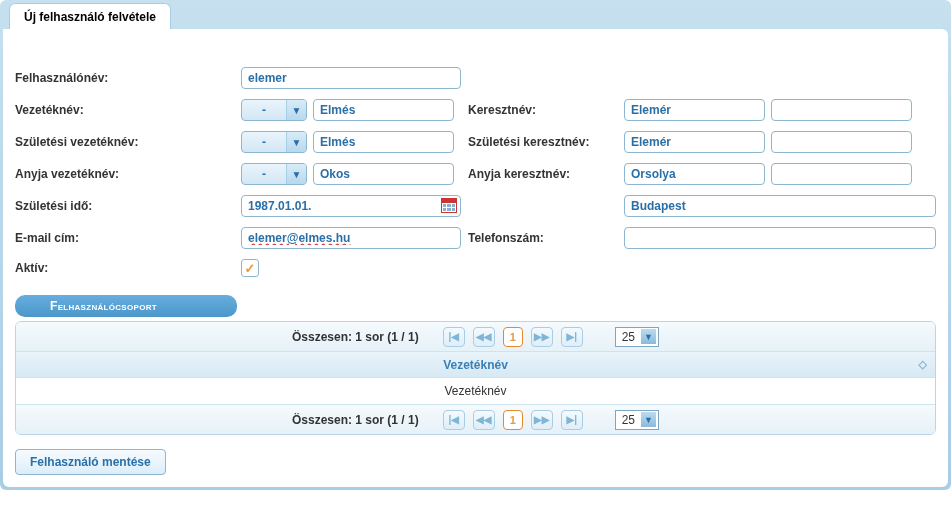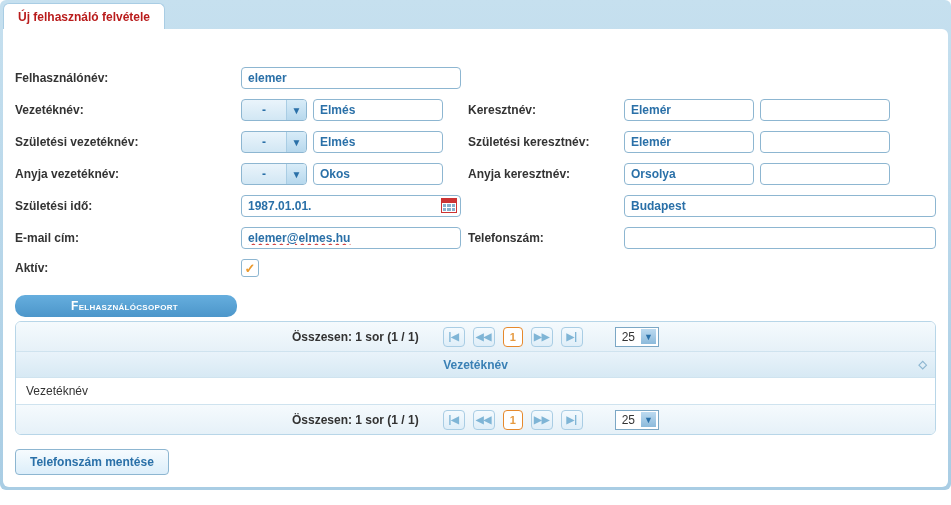--- a/index.html
+++ b/index.html
@@ -23,24 +23,24 @@
     height: 26px;
     display: flex;
     align-items: flex-end;
   }
   .tab {
     background: #fff;
     border-radius: 6px 6px 0 0;
     padding: 6px 14px 5px 14px;
     font-size: 12px;
     font-weight: bold;
-    color: #b91c1c;
+    color: #000000;
     border: 1px solid #a9cde4;
     border-bottom: none;
-    margin-left: 0;
+    margin-left: 6px;
   }
   .tab-content {
     background: #fff;
     border-radius: 0 6px 6px 6px;
     padding: 14px 12px 12px 12px;
   }
   .form-grid {
     display: grid;
     grid-template-columns: 220px 1fr 150px 1fr;
     row-gap: 10px;
@@ -60,21 +60,21 @@
   .full-leftval { grid-column: 2 / 3; display:flex;}
   .text-input {
     border: 1px solid #8db6d1;
     border-radius: 4px;
     background: #fff;
     color: #2a70a8;
     font-size: 12px;
     font-weight: bold;
     padding: 3px 6px;
     height: 22px;
-    width: 130px;
+    width: 141px;
   }
   .text-input.wide { width: 220px; }
   .dropdown {
     display: inline-flex;
     align-items: center;
     border: 1px solid #8db6d1;
     border-radius: 4px;
     background: linear-gradient(#eaf4fb,#d2e7f4);
     height: 22px;
     width: 66px;
@@ -109,33 +109,34 @@
     background:#fff;display:flex;align-items:center;justify-content:center;
     color:#eb9a2e;font-weight:bold;font-size:13px;
   }
   .section-header {
     margin-top:18px;
     background: linear-gradient(#66aede,#4c96ca);
     border-radius:10px;
     height:22px;
     display:flex;
     align-items:center;
-    padding-left:56px;
+    padding-left:35px;
     width:222px;
     color:#fff;
     font-weight:bold;
     font-variant:small-caps;
     font-size:12px;
     letter-spacing:0.3px;
   }
   .group-panel {
     border:1px solid #b8d6e8;
     border-radius:6px;
     margin-top:4px;
     overflow:hidden;
+    text-align:center;
   }
   .pager-row {
     background:linear-gradient(#f5fafd,#e6f1f8);
     border-bottom:1px solid #cfe3ef;
     height:30px;
     display:flex;align-items:center;justify-content:center;gap:8px;
     font-size:12px;font-weight:bold;color:#333;
   }
   .pager-row.bottom{border-bottom:none;border-top:1px solid #cfe3ef;}
   .pg-btn{
@@ -312,18 +313,18 @@
           <div class="pg-btn">▶|</div>
           <span style="width:16px"></span>
           <div class="pg-select">
             <span>25</span>
             <span class="arrow">▼</span>
           </div>
         </div>
       </div>
 
       <div class="button-bar">
-        <button class="btn">Telefonszám mentése</button>
+        <button class="btn">Felhasználó mentése</button>
       </div>
 
     </div>
   </div>
 </div>
 
 </body></html>

